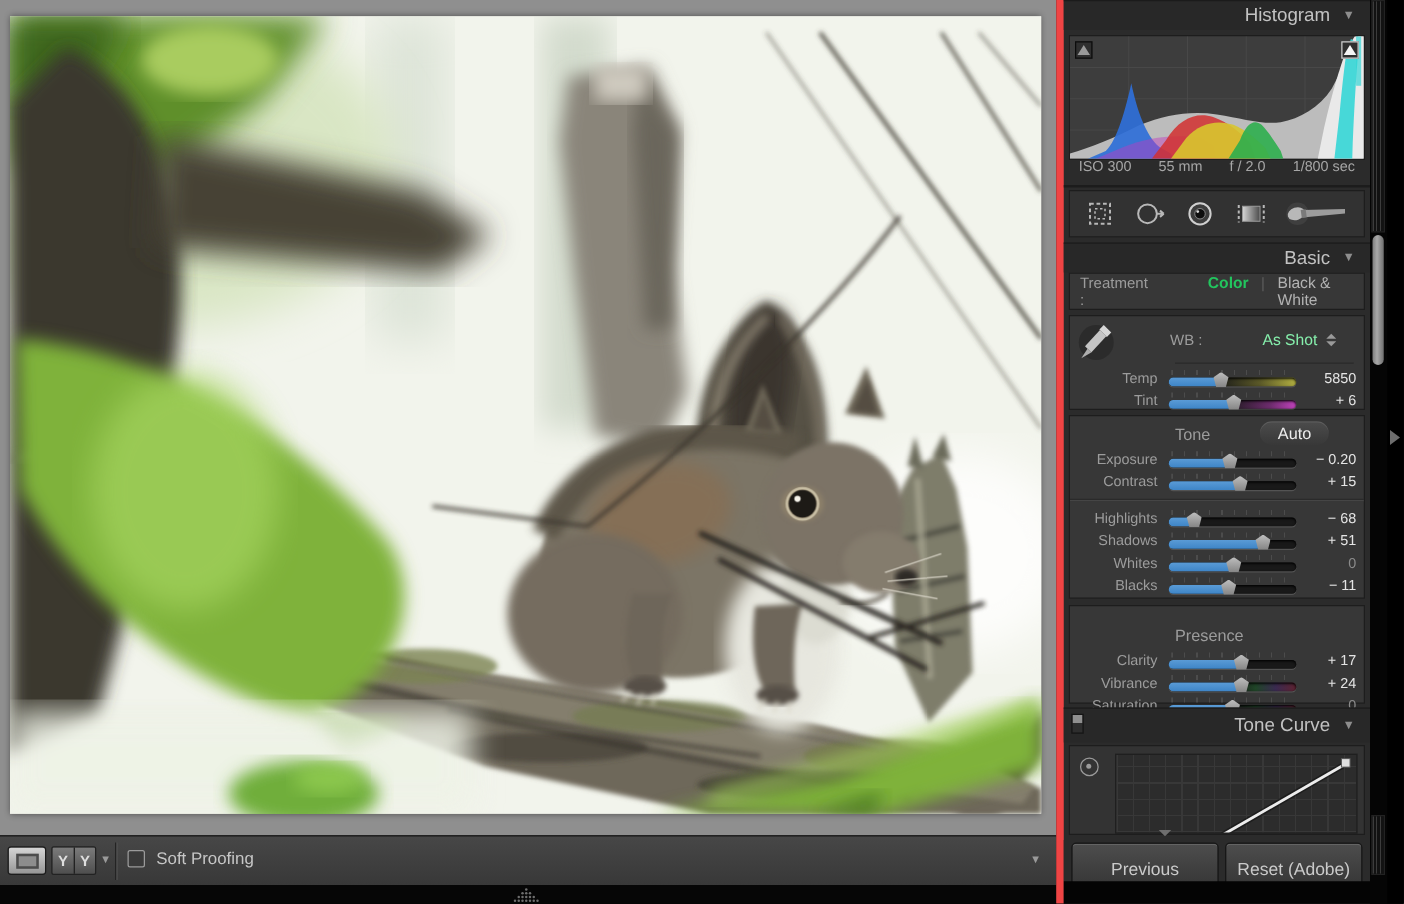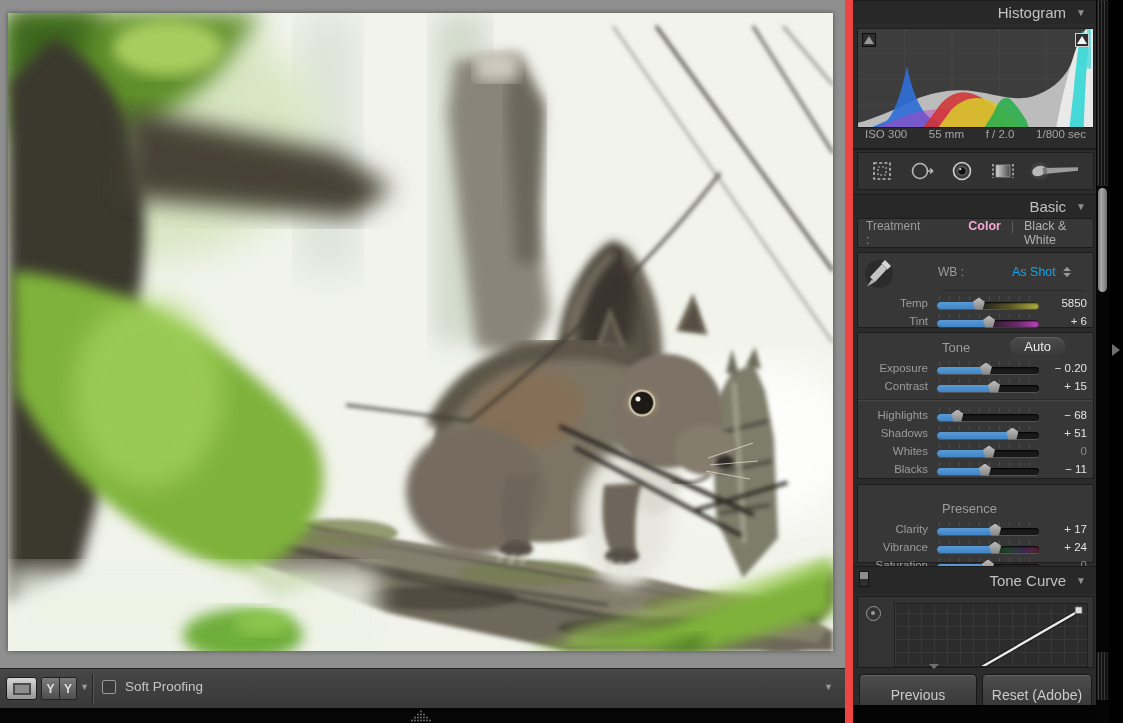--- a/index.html
+++ b/index.html
@@ -20,21 +20,21 @@
   .yy-half { width:18px; height:100%; background:linear-gradient(#7b7b7b,#4e4e4e); color:#dedede; font-size:12px; font-weight:bold; display:flex; align-items:center; justify-content:center; }
   .yy-half + .yy-half { border-left:1px solid #222; }
   .tb-caret { position:absolute; top:13px; font-size:9px; color:#9a9a9a; }
   .tb-div { position:absolute; left:92px; top:5px; width:1px; height:30px; background:#232323; box-shadow:1px 0 0 #565656; }
   .softproof { position:absolute; left:102px; top:10px; display:flex; align-items:center; gap:9px; }
   .checkbox { width:14px; height:14px; border:1px solid #9b9b9b; background:#3a3a3a; border-radius:2px; }
   .softproof-label { color:#c6c6c6; font-size:13.5px; }
   .bottom-strip { position:absolute; left:0; top:708px; width:845px; height:15px; background:#060606; }
 
   
-  .panel { position:absolute; left:845px; top:0; width:251px; height:723px; background:#2b2b2b; border-left:8px solid #ef4444; }
+  .panel { position:absolute; left:845px; top:0; width:251px; height:723px; background:#2b2b2b; border-left:6px solid #ef4444; }
   .pbox { position:absolute; left:4px; width:237px; background:#373737; border:1px solid #1d1d1d; }
   .phead { position:absolute; left:0; width:245px; display:flex; align-items:center; justify-content:flex-end; gap:10px; padding-right:12px; color:#c2c2c2; font-size:15px; border-top:1px solid #1b1b1b; background:#282828; }
   .phead .tri { font-size:10px; color:#8e8e8e; }
 
   
   .hist-box { top:28px; height:100px; background:#3d3d3d; }
   .clip-ind { position:absolute; top:4px; width:14px; height:14px; border:1px solid #0c0c0c; background:#2f2f2f; display:flex; align-items:flex-end; justify-content:center; }
   .clip-ind .t { width:0; height:0; border-left:5px solid transparent; border-right:5px solid transparent; border-bottom:8px solid #9a9a9a; margin-bottom:2px; }
   .clip-left { left:4px; }
   .clip-right { right:4px; border-color:#cfcfcf; }
@@ -56,29 +56,29 @@
   .bar.tint { background:linear-gradient(90deg,#191919 45%,#6e2c6e 80%,#c243bd 100%); }
   .bar.rainbow { background:linear-gradient(90deg,#191919 52%,#1f4527 68%,#3a2a50 84%,#5f2230 100%); }
   .fill { position:absolute; left:0; bottom:2px; height:7px; border-radius:3.5px 0 0 3.5px; background:linear-gradient(#5a9bd6,#3e85c7); }
   .thumb { position:absolute; bottom:1px; width:13px; height:12px; transform:translateX(-50%); background:linear-gradient(#bdbdbd,#848484); clip-path:polygon(50% 0%,96% 36%,80% 100%,20% 100%,4% 36%); }
   .sval { flex:1; text-align:right; color:#e4e4e4; font-size:11.5px; white-space:nowrap; }
   .sval.dim { color:#8a8a8a; }
 
   
   .treat { top:218px; height:30px; display:flex; align-items:flex-start; padding:0 8px; font-size:12px; }
   .treat-label { color:#9c9c9c; }
-  .treat-color { margin-left:48px; color:#f9a8d4; font-weight:bold; font-size:12.5px; }
+  .treat-color { margin-left:48px; color:#22c55e; font-weight:bold; font-size:12.5px; }
   .treat-sep { margin:0 10px; color:#5e5e5e; }
   .treat-bw { color:#b2b2b2; font-size:12.5px; }
 
   .wb-box { top:252px; height:76px; }
   .wb-row { position:relative; height:37px; display:flex; align-items:center; }
   .dropper { position:absolute; left:6px; top:2px; }
   .wb-label { margin-left:80px; color:#9c9c9c; font-size:12px; }
-  .wb-value { margin-left:48px; color:#0ea5e9; font-size:12.5px; }
+  .wb-value { margin-left:48px; color:#86efac; font-size:12.5px; }
   .spin { display:inline-flex; flex-direction:column; gap:2px; margin-left:7px; }
   .spin i { width:0; height:0; border-left:4px solid transparent; border-right:4px solid transparent; }
   .spin .up { border-bottom:4px solid #9a9a9a; }
   .spin .dn { border-top:4px solid #9a9a9a; }
   .wb-hr { height:1px; background:#2a2a2a; margin:0 8px 3px 84px; }
 
   .tone-box { top:332px; height:147px; padding-top:3px; }
   .tone-row { position:relative; height:23px; }
   .tone-label { position:absolute; left:84px; top:4px; color:#9c9c9c; font-size:13px; }
   .auto-btn { position:absolute; right:28px; top:1px; padding:2px 14px; border-radius:10px; background:linear-gradient(#4c4c4c,#383838); color:#ececec; font-size:13px; box-shadow:inset 0 1px 0 rgba(255,255,255,.1); }

